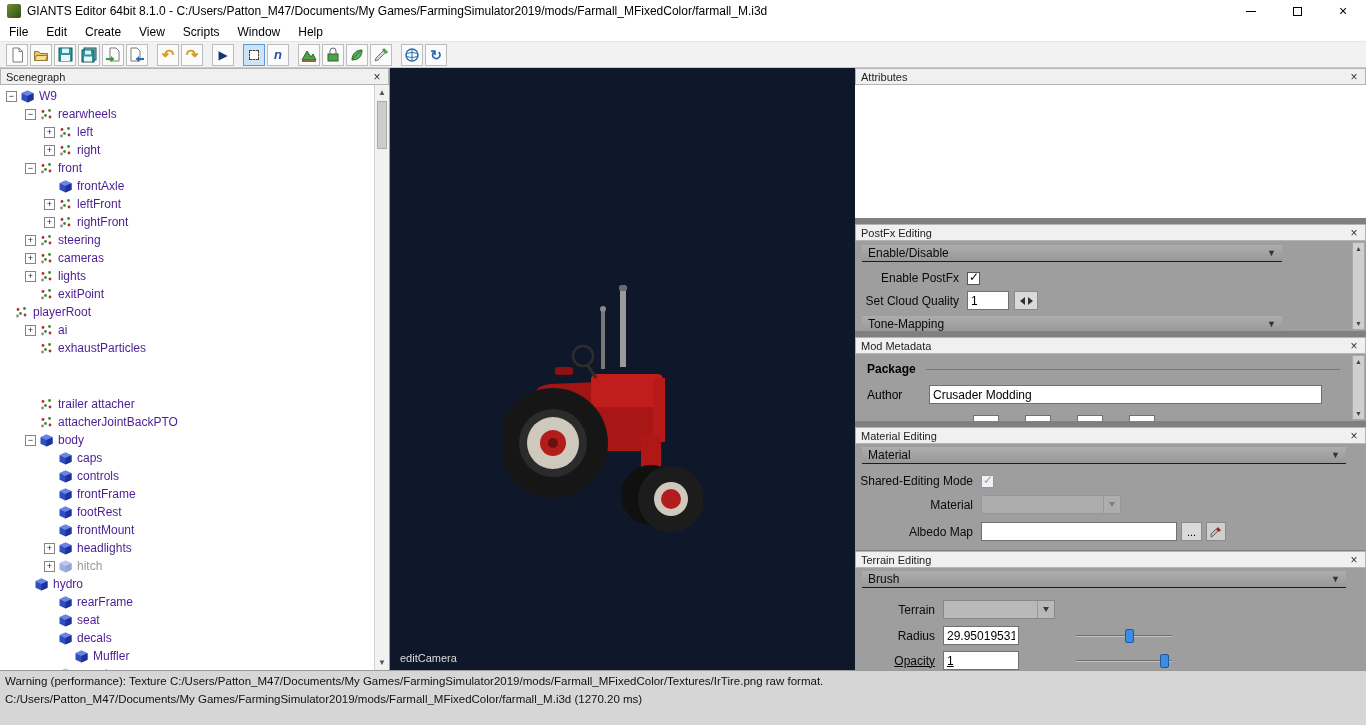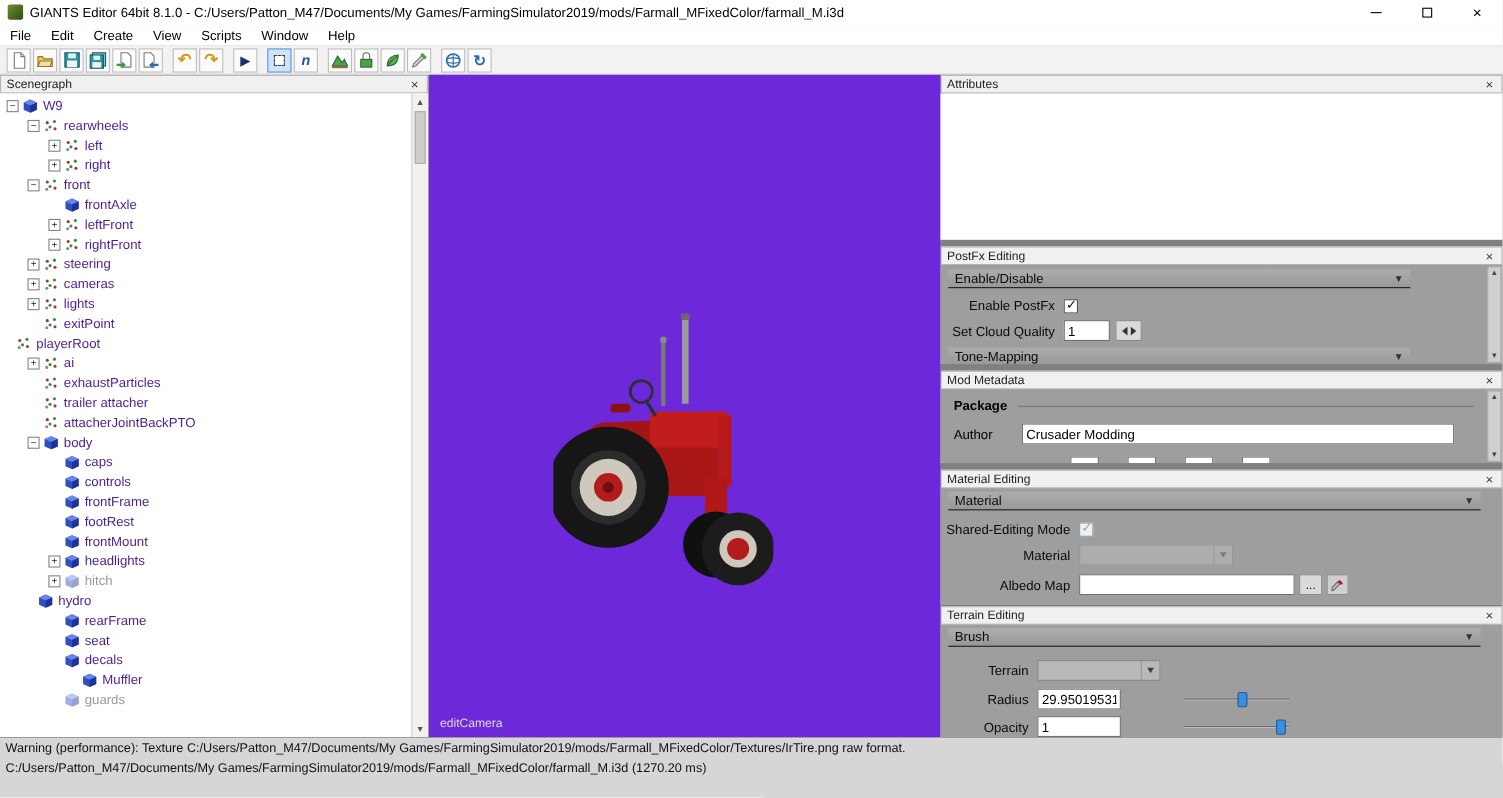--- a/index.html
+++ b/index.html
@@ -49,21 +49,21 @@
   .tree-icon { width:14px; height:13px; margin-right:4px; flex:none; display:inline-flex; }
   .tree-label { color:#4c1d95; }
   .tree-row.dim .tree-label { color:#9a9a9a; }
   .tree-row.dim .tree-icon { opacity:.45; }
   .vscroll { position:absolute; right:0; top:0; bottom:0; width:15px; background:#f1f1f1; border-left:1px solid #d0d0d0; }
   .vscroll .arrow { height:15px; font-size:8px; color:#555; text-align:center; line-height:15px; }
   .vscroll .arrow.down { position:absolute; bottom:0; left:0; right:0; }
   .vscroll .thumb { position:absolute; left:2px; right:2px; top:16px; height:48px; background:#cdcdcd; border:1px solid #ababab; }
 
   
-  .viewport { width:465px; flex:none; background:#6d28d9; position:relative; overflow:hidden; }
+  .viewport { width:465px; flex:none; background:#0f172a; position:relative; overflow:hidden; }
   .camera-label { position:absolute; left:10px; bottom:6px; color:#dcdcdc; font-size:11px; }
   .tractor { position:absolute; left:113px; top:215px; }
 
   
   .rightcol { width:511px; flex:none; background:#8a8a8a; display:flex; flex-direction:column; }
   .sec-body { position:relative; overflow:hidden; flex:none; }
   .sec-body.white { background:#fff; }
   .sec-body.gray { background:#9e9e9e; }
   .gap6 { height:6px; background:#808080; flex:none; }
   .gap1 { height:1px; background:#808080; flex:none; }
@@ -438,21 +438,21 @@
                 <svg width="13" height="13" viewBox="0 0 13 13">
                   <circle cx="3" cy="3.5" r="1.4" fill="#b03030"></circle>
                   <circle cx="9.5" cy="2.5" r="1.4" fill="#3a8a3a"></circle>
                   <circle cx="5.5" cy="7.5" r="1.4" fill="#3a8a3a"></circle>
                   <circle cx="10" cy="9" r="1.4" fill="#b03030"></circle>
                   <circle cx="2.5" cy="10" r="1.4" fill="#888"></circle>
                 </svg>
               </span>
               <span class="tree-label">exhaustParticles</span>
             </div>
-            <div class="tree-row" style="padding-left: 25px;">
+            <div class="tree-row" style="padding-left: 25px; margin-top: 38px;">
               <span class="expander empty"></span>
               <span class="tree-icon">
                 <svg width="13" height="13" viewBox="0 0 13 13">
                   <circle cx="3" cy="3.5" r="1.4" fill="#b03030"></circle>
                   <circle cx="9.5" cy="2.5" r="1.4" fill="#3a8a3a"></circle>
                   <circle cx="5.5" cy="7.5" r="1.4" fill="#3a8a3a"></circle>
                   <circle cx="10" cy="9" r="1.4" fill="#b03030"></circle>
                   <circle cx="2.5" cy="10" r="1.4" fill="#888"></circle>
                 </svg>
               </span>
@@ -786,21 +786,21 @@
           </span>
         </div>
         <div class="row" style="margin-top:7px;">
           <span class="lbl w80">Radius</span>
           <input class="txt" style="width: 76px;" value="29.95019531">
           <span class="slider" style="margin-left:57px;">
             <span class="groove"></span>
             <span class="handle" style="left:49px;"></span>
           </span>
         </div>
-        <div class="row" style="margin-top:6px;">
+        <div class="row" style="margin-top:6px;text-decoration:underline;">
           <span class="lbl w80">Opacity</span>
           <input class="txt" style="width: 76px;" value="1">
           <span class="slider" style="margin-left:57px;">
             <span class="groove"></span>
             <span class="handle" style="left:84px;"></span>
           </span>
         </div>
       </div>
 
     </div>

